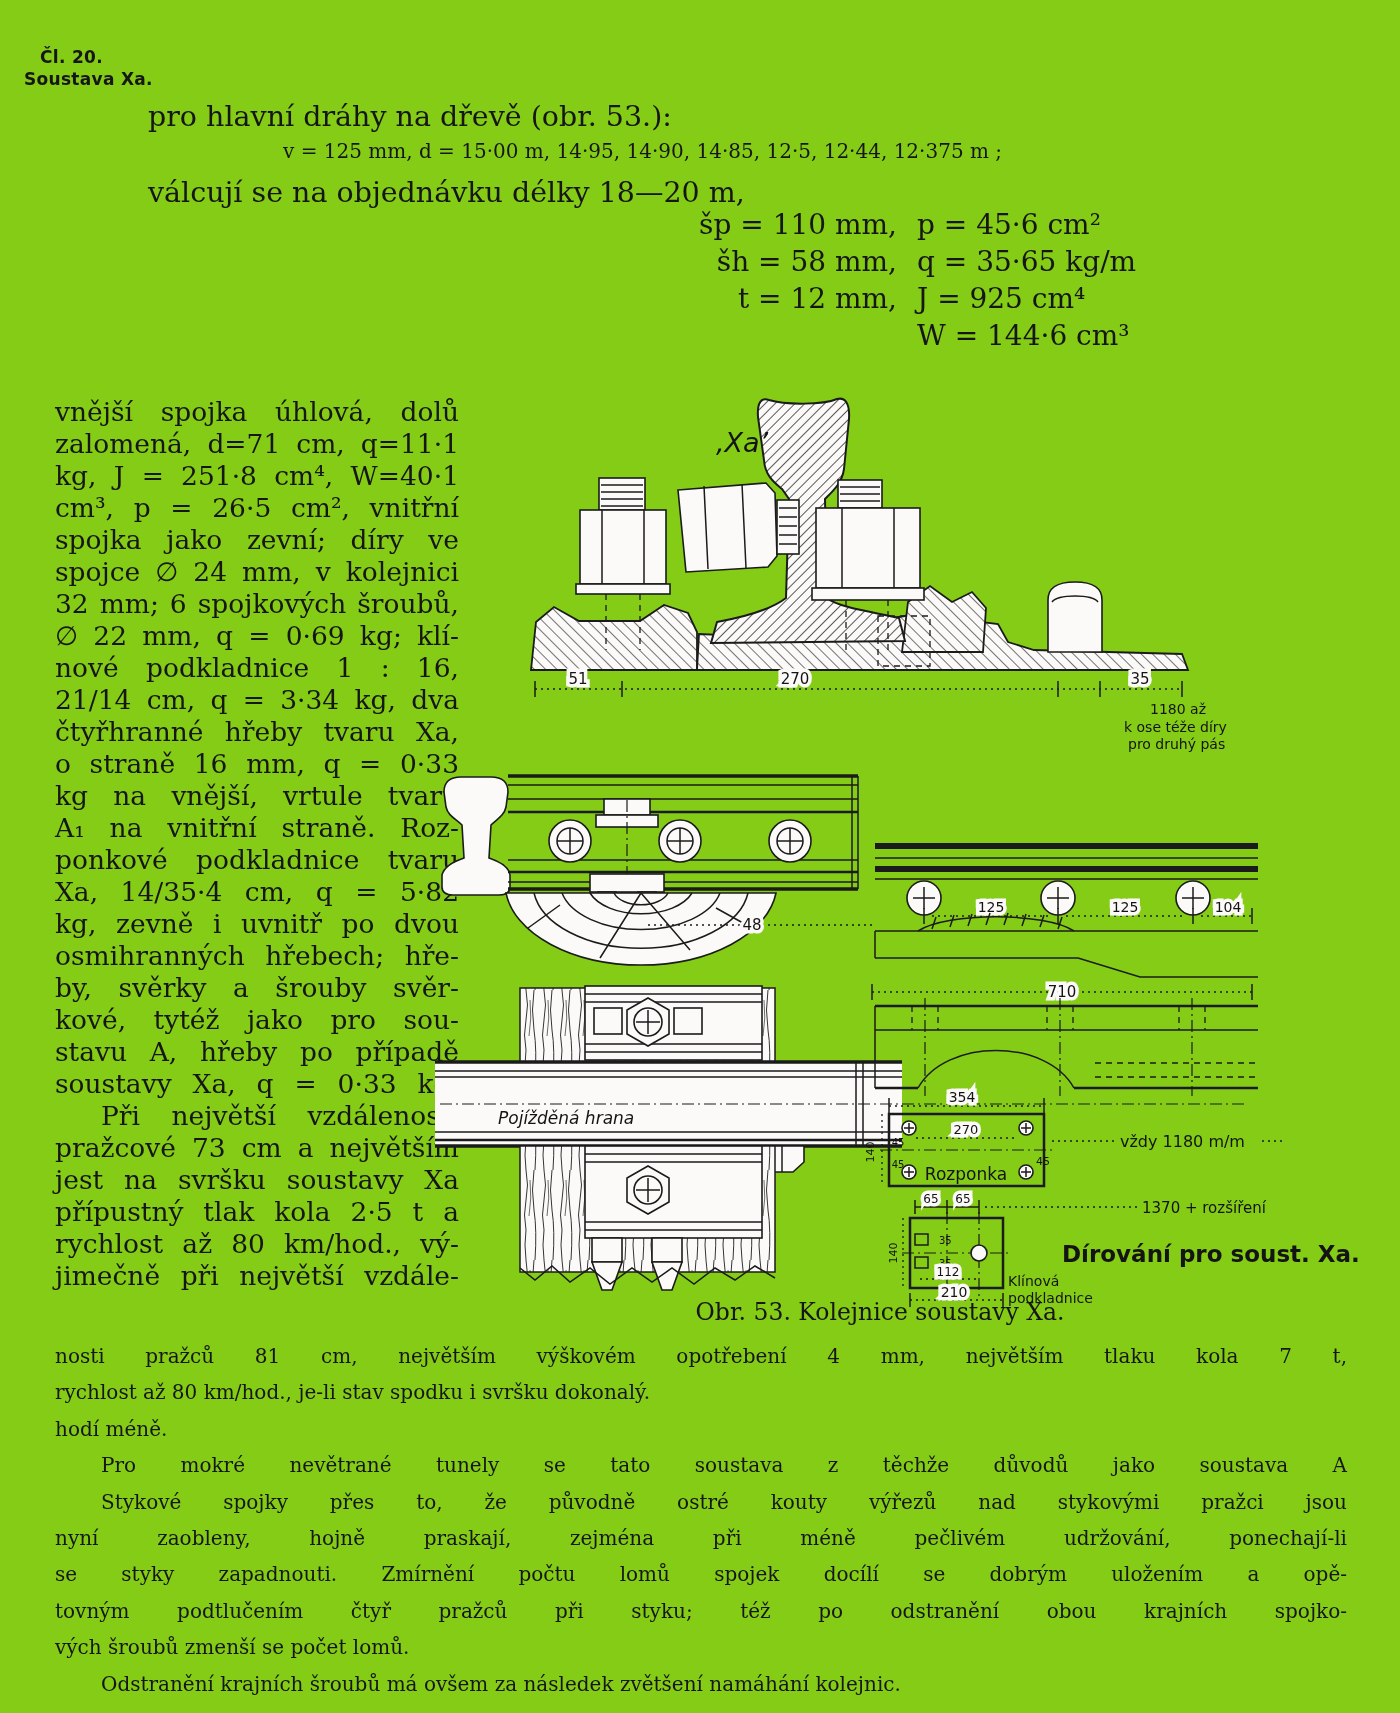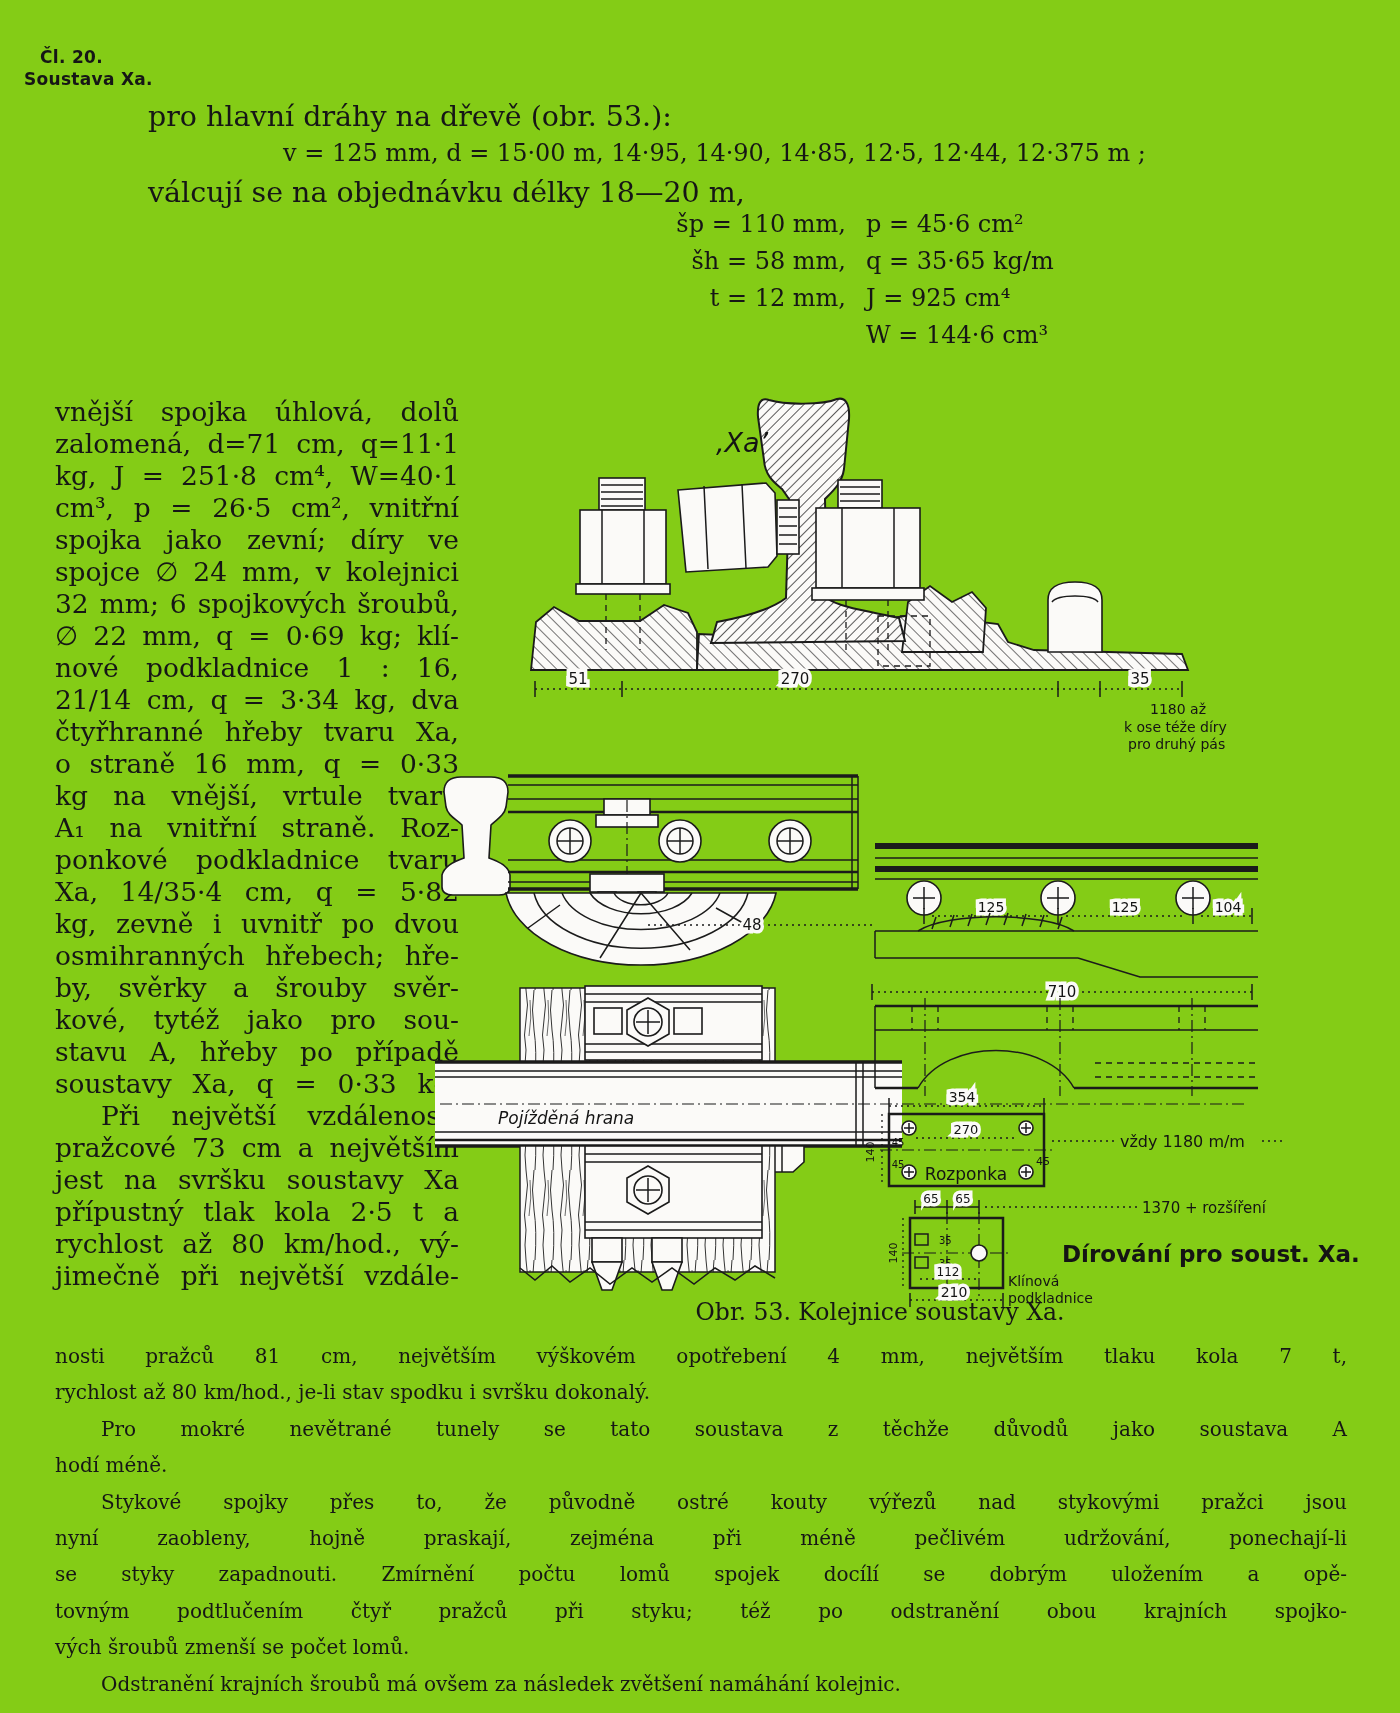--- a/index.html
+++ b/index.html
@@ -5,23 +5,23 @@
   html,body{margin:0;padding:0;background:#e8e6e2}
   .page{position:relative;width:1400px;height:1713px;background:#84cc16;color:#161616;
         font-family:"DejaVu Serif",serif;overflow:hidden}
   .mn{position:absolute;left:24px;top:46px;font-family:"DejaVu Sans",sans-serif;
       font-weight:bold;font-size:17px;line-height:22px;letter-spacing:.3px}
   .mn .l1{padding-left:16px}
   .abs{position:absolute}
   .jl{text-align:justify;text-align-last:justify}
   .il1{left:148px;top:62px;width:1112px;font-size:28.5px;line-height:37px;text-indent:50px}
   .il2{left:148px;top:100px;width:1112px;font-size:28.5px}
-  .il3{left:283px;top:139px;width:1000px;font-size:24px}
+  .il3{left:283px;top:139px;width:1000px;font-size:20px}
   .il4{left:148px;top:176px;width:1000px;font-size:28.5px}
-  .specs{position:absolute;left:524px;top:206px;font-size:24px}
+  .specs{position:absolute;left:575px;top:206px;font-size:28px}
   .specs .row{display:grid;grid-template-columns:322px auto;height:37px;line-height:37px}
   .specs .c1{text-align:right}
   .specs .c2{padding-left:20px}
   .lc{position:absolute;left:55px;top:396px;width:404px;font-size:26.5px}
   .lc .l{height:32px;line-height:32px;white-space:nowrap;text-align:justify;text-align-last:justify}
   .ind{text-indent:46px}
   .bt{position:absolute;left:55px;top:1338px;width:1292px;font-size:20px}
   .bt .l{height:36.4px;line-height:36.4px}
   .caption{position:absolute;left:600px;top:1298px;width:560px;text-align:center;font-size:23.5px}
   .figwrap{position:absolute;left:425px;top:385px;width:975px;height:935px}
@@ -323,22 +323,22 @@
       <text class="flab" font-size="23" font-weight="bold" x="1062" y="1262">Dírování pro soust. Xa.</text>
     </g>
   </svg>
   </div>
 
   <div class="caption">Obr. 53. Kolejnice soustavy Xa.</div>
 
   <div class="bt">
     <div class="l jl">nosti pražců 81 cm, největším výškovém opotřebení 4 mm, největším tlaku kola 7 t,</div>
     <div class="l">rychlost až 80 km/hod., je-li stav spodku i svršku dokonalý.</div>
+    <div class="l">hodí méně.</div>
     <div class="l jl ind">Pro mokré nevětrané tunely se tato soustava z těchže důvodů jako soustava A</div>
-    <div class="l">hodí méně.</div>
     <div class="l jl ind">Stykové spojky přes to, že původně ostré kouty výřezů nad stykovými pražci jsou</div>
     <div class="l jl">nyní zaobleny, hojně praskají, zejména při méně pečlivém udržování, ponechají-li</div>
     <div class="l jl">se styky zapadnouti. Zmírnění počtu lomů spojek docílí se dobrým uložením a opě-</div>
     <div class="l jl">tovným podtlučením čtyř pražců při styku; též po odstranění obou krajních spojko-</div>
     <div class="l">vých šroubů zmenší se počet lomů.</div>
     <div class="l ind">Odstranění krajních šroubů má ovšem za následek zvětšení namáhání kolejnic.</div>
   </div>
 
 </div>
 

